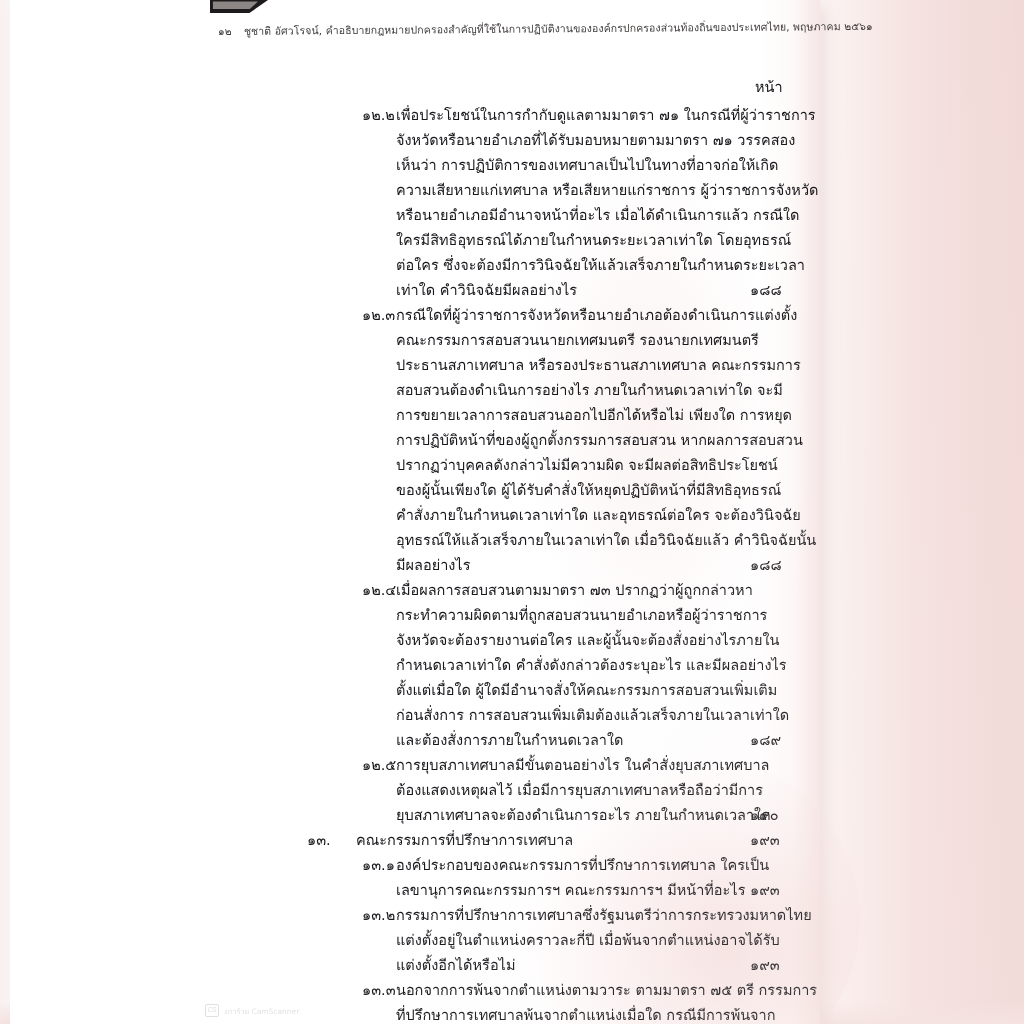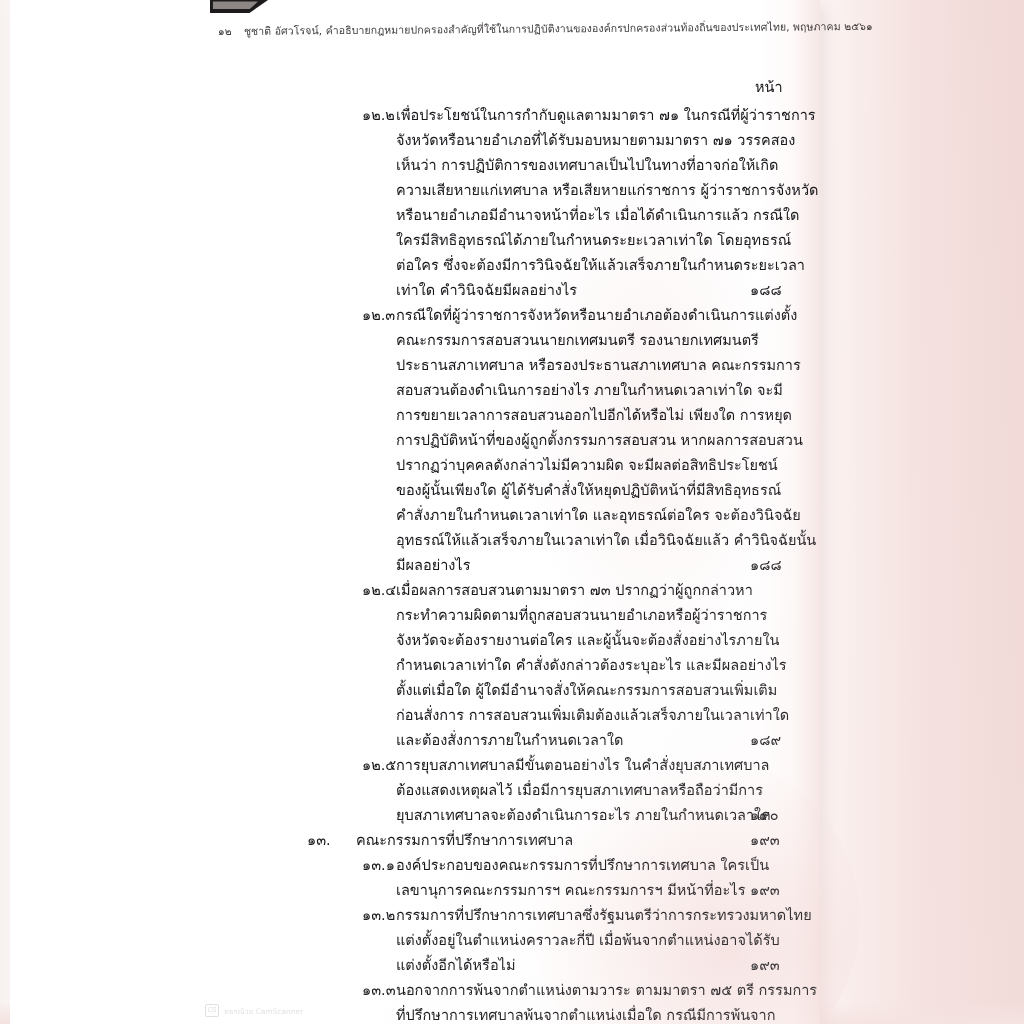--- a/index.html
+++ b/index.html
@@ -395,16 +395,16 @@
       </div>
       <div class="row lvl2 cont">
         <span class="txt">ที่ปรึกษาการเทศบาลพ้นจากตำแหน่งเมื่อใด กรณีมีการพ้นจาก</span>
       </div>
     </div>
 
   <div class="scan-tint"></div>
 
   <div class="watermark">
     <span class="wm-badge">CS</span>
-    <span class="wm-text">ทธรณ้วย CamScanner</span>
+    <span class="wm-text">งการ้วย CamScanner</span>
   </div>
 
 </div>
 
 </body></html>

